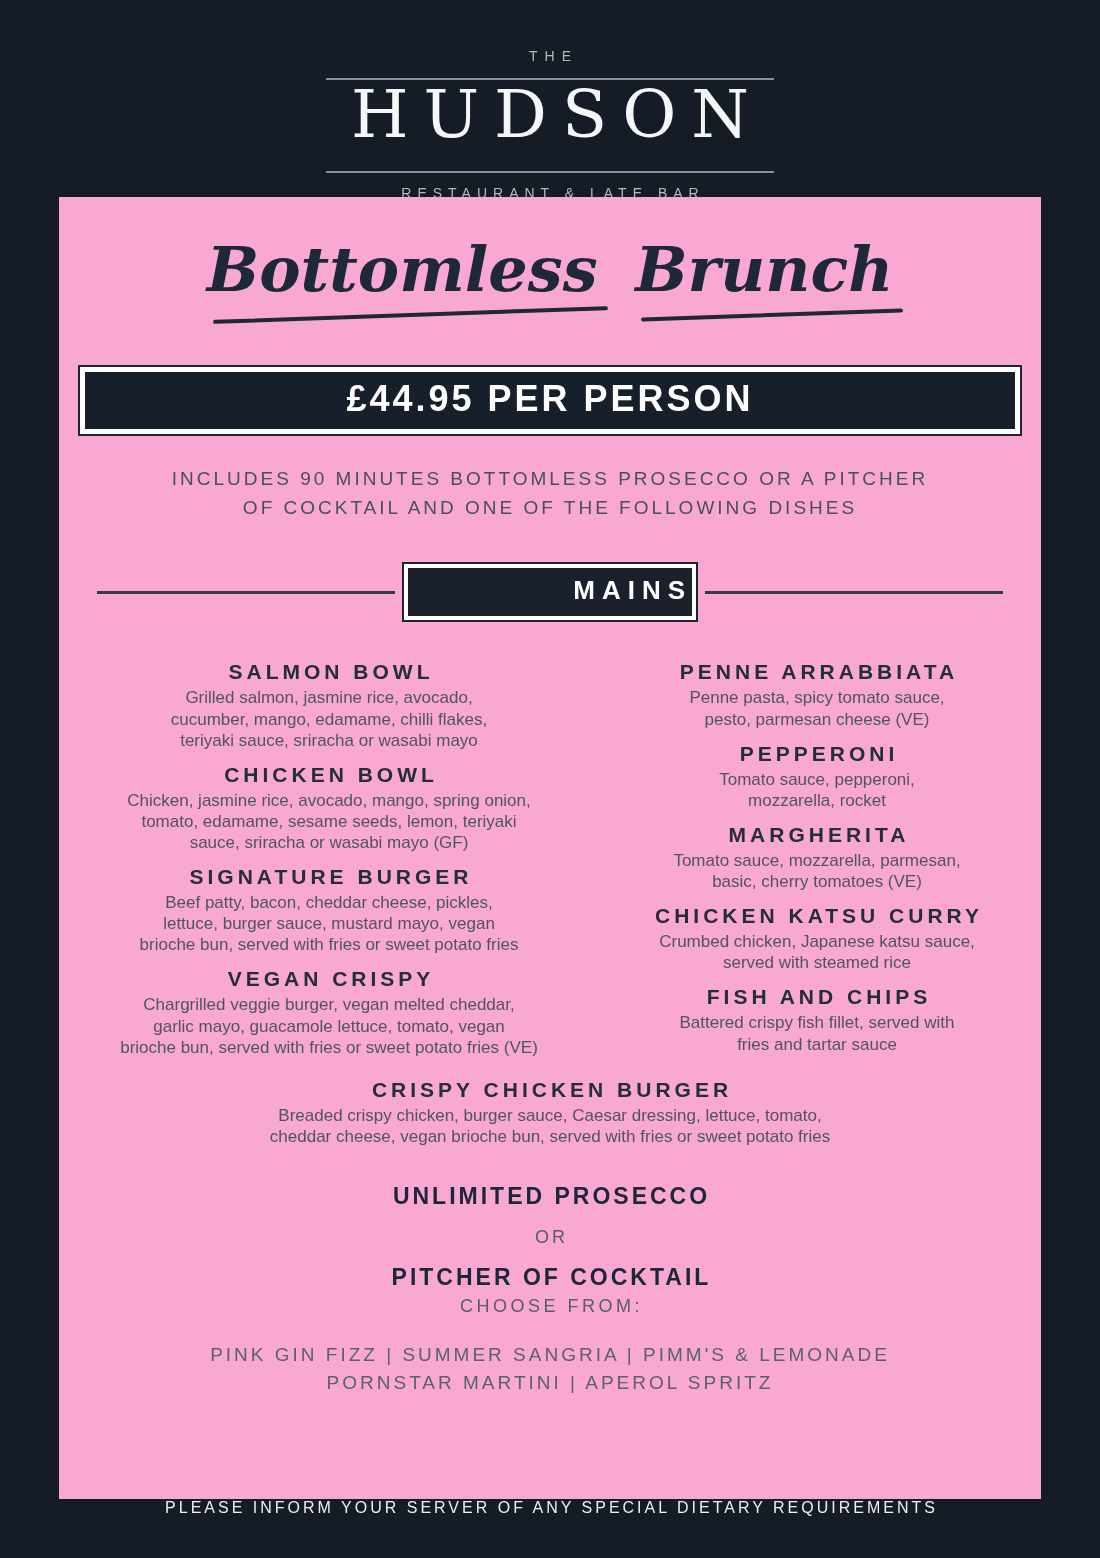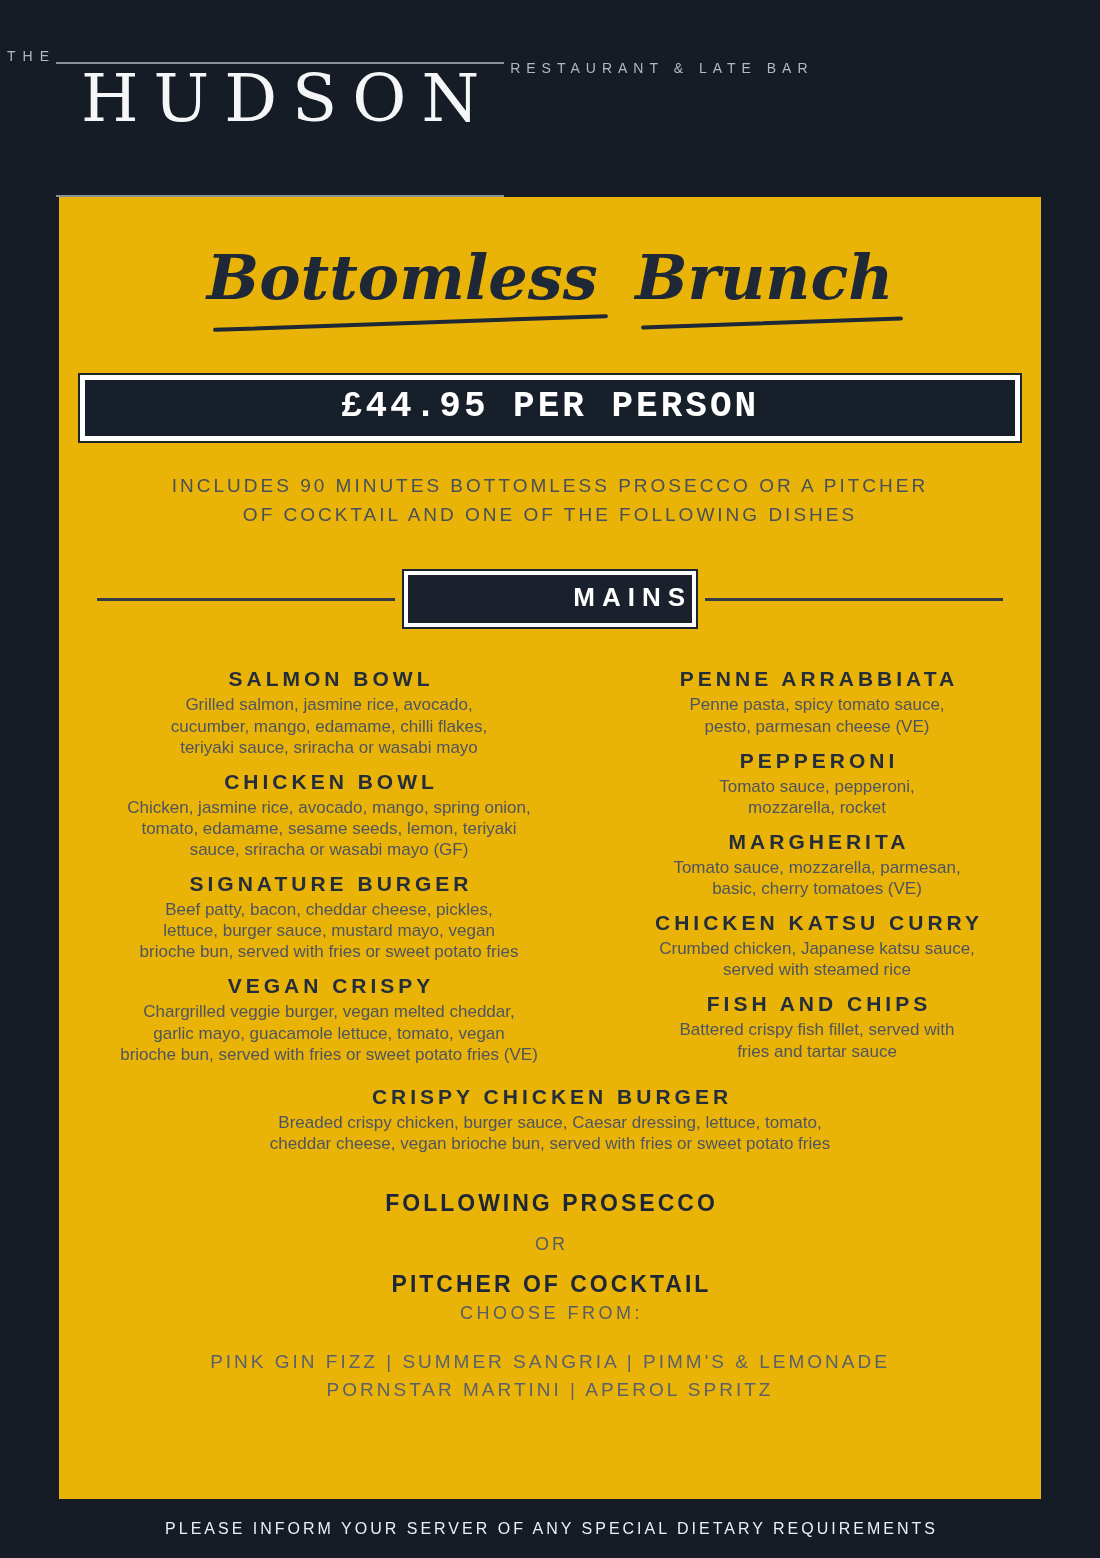--- a/index.html
+++ b/index.html
@@ -7,21 +7,21 @@
   body {
     height:1558px;
     background:#151c26;
     font-family:"Liberation Sans", sans-serif;
     overflow:hidden;
   }
 
   
   .brand {
     height:197px;
-    display:flex; flex-direction:row; 
+    display:flex; flex-direction:column; align-items:center;
     padding-top:48px;
   }
   .brand-the {
     color:#b1b7be; font-size:14px; letter-spacing:7px; text-indent:7px;
   }
   .brand-name-wrap {
     margin-top:14px;
     border-top:2px solid #8a9099;
     border-bottom:2px solid #8a9099;
     padding:0 10px 22px;
@@ -35,23 +35,23 @@
   }
   .brand-tagline {
     margin-top:12px;
     color:#b4b9c0; font-size:14px; letter-spacing:6px; text-indent:6px;
   }
 
   
   .card {
     width:982px; height:1302px;
     margin:0 auto;
-    background:#eab308;
+    background:#f9a8d4;
     text-align:center;
-    padding-top:36px;
+    padding-top:28px;
     overflow:hidden;
   }
 
   .script-title {
     font-family:"DejaVu Serif", serif;
     font-style:italic; font-weight:bold;
     font-size:62px; line-height:1.25;
     color:#1e2836;
     margin-top:6px;
   }
@@ -62,21 +62,20 @@
     background:#1e2836; border-radius:2px;
     transform:rotate(-2deg);
   }
 
   .price-banner {
     margin:56px auto 0;
     width:944px;
     border:2px solid #1b2430;
     padding:5px;
     background:#ffffff;
-    font-family:Liberation Mono, monospace;
   }
   .price-banner-inner {
     background:#171f2a;
     color:#ffffff;
     font-weight:bold;
     font-size:36px; letter-spacing:3px;
     padding:6px 0 9px;
   }
 
   .intro {
@@ -145,21 +144,21 @@
   .cocktails {
     margin-top:24px;
     color:#5b616a; font-size:19px; letter-spacing:3px;
     line-height:1.5;
     white-space:pre-line;
   }
 
   
   .footer {
     height:59px;
-    display:flex; align-items:center; justify-content:center;
+    display:flex; justify-content:center;
     color:#edeff1; font-size:16px; letter-spacing:3px; text-indent:3px;
   }
 </style>
 </head>
 <body>
 
 <div class="brand">
   <div class="brand-the">THE</div>
   <div class="brand-name-wrap">
     <div class="brand-name">HUDSON</div>
@@ -246,21 +245,21 @@
   </div>
 
   <div class="dish dish-full">
     <div class="dish-name">CRISPY CHICKEN BURGER</div>
     <div class="dish-desc">Breaded crispy chicken, burger sauce, Caesar dressing, lettuce, tomato,
 cheddar cheese, vegan brioche bun, served with fries or sweet potato fries</div>
   </div>
 
 
   <div class="drinks-body">
-    <div class="drink-option">FOLLOWING PROSECCO</div>
+    <div class="drink-option">UNLIMITED PROSECCO</div>
     <div class="drink-or">OR</div>
     <div class="drink-option">PITCHER OF COCKTAIL</div>
     <div class="drink-choose">CHOOSE FROM:</div>
     <div class="cocktails">PINK GIN FIZZ | SUMMER SANGRIA | PIMM'S &amp; LEMONADE
 PORNSTAR MARTINI | APEROL SPRITZ</div>
   </div>
 
 </div>
 
 <div class="footer">

